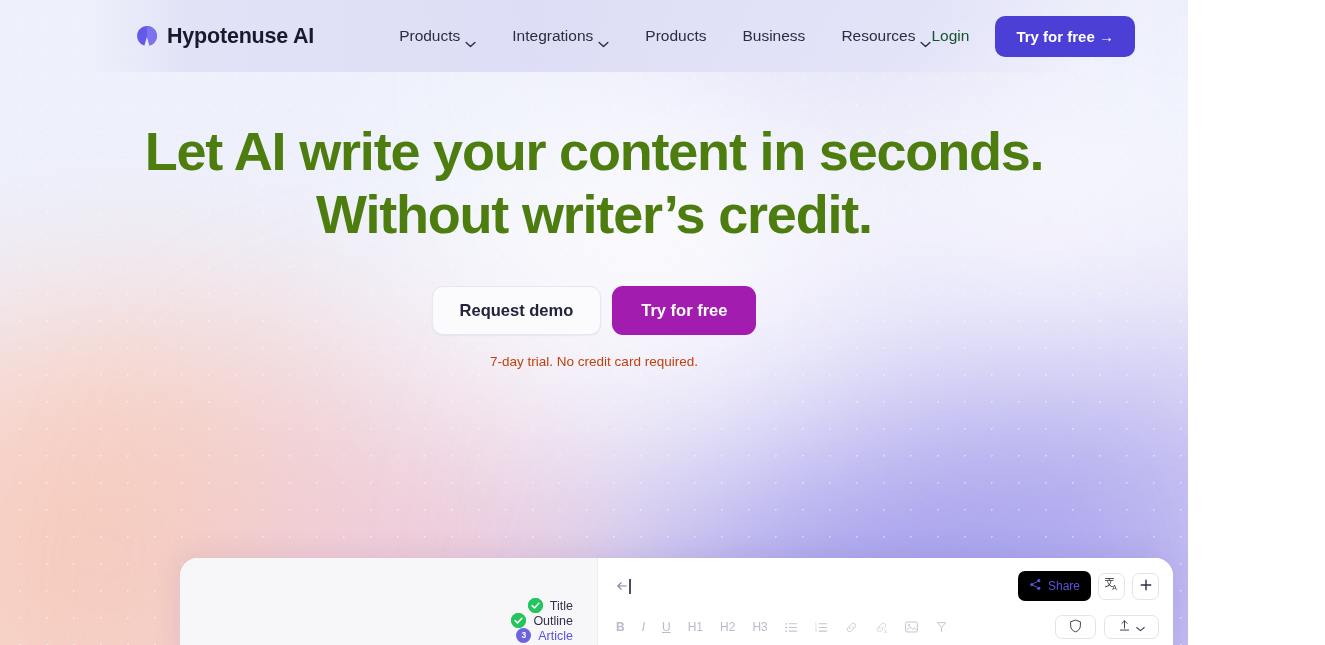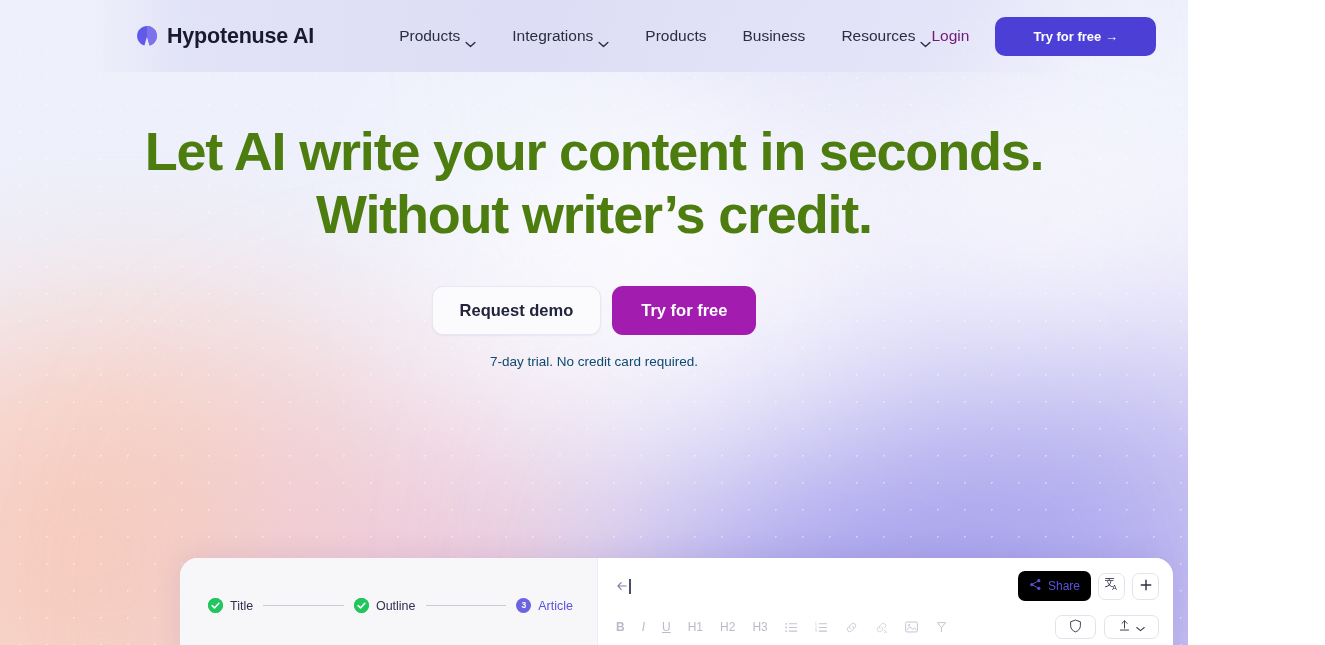--- a/index.html
+++ b/index.html
@@ -140,31 +140,31 @@
     margin-top: 2px;
   }
   .nav-right {
     margin-left: auto;
     display: flex;
     align-items: center;
     gap: 26px;
   }
   .login-link {
     font-size: 15.5px;
-    color: #701a75;
+    color: #14532d;
     cursor: pointer;
   }
   .btn-try-nav {
     background: #4b3fd6;
     color: #fff;
-    font-size: 13px;
+    font-size: 15px;
     font-weight: 700;
     border: none;
     border-radius: 10px;
-    padding: 12px 38px;
+    padding: 12px 21px;
     cursor: pointer;
     white-space: nowrap;
     font-family: "Liberation Sans", sans-serif;
   }
 
   
   .hero {
     position: absolute;
     left: 0; right: 0; top: 120px;
     text-align: center;
@@ -211,21 +211,21 @@
     border-radius: 11px;
     font-size: 16.5px;
     font-weight: 700;
     padding: 14px 29px;
     cursor: pointer;
     font-family: "Liberation Sans", sans-serif;
   }
   .trial-note {
     margin-top: 19px;
     font-size: 13.5px;
-    color: #0c4a6e;
+    color: #c2410c;
   }
 
   
   .app-card {
     position: absolute;
     left: 180px;
     top: 558px;
     width: 993px;
     height: 120px;
     background: #ffffff;
@@ -248,21 +248,22 @@
     display: inline-block;
     padding: 4px 7px;
     font-size: 12.5px;
     font-weight: 700;
     color: #23243a;
     letter-spacing: -0.1px;
   }
   .steps {
     margin-top: 18px;
     display: flex;
-    align-items: center;
+    align-items: flex-end;
+    flex-direction: column;
   }
   .step {
     display: flex;
     align-items: center;
     gap: 7px;
     flex: none;
   }
   .step-dot {
     width: 15px; height: 15px;
     border-radius: 50%;

